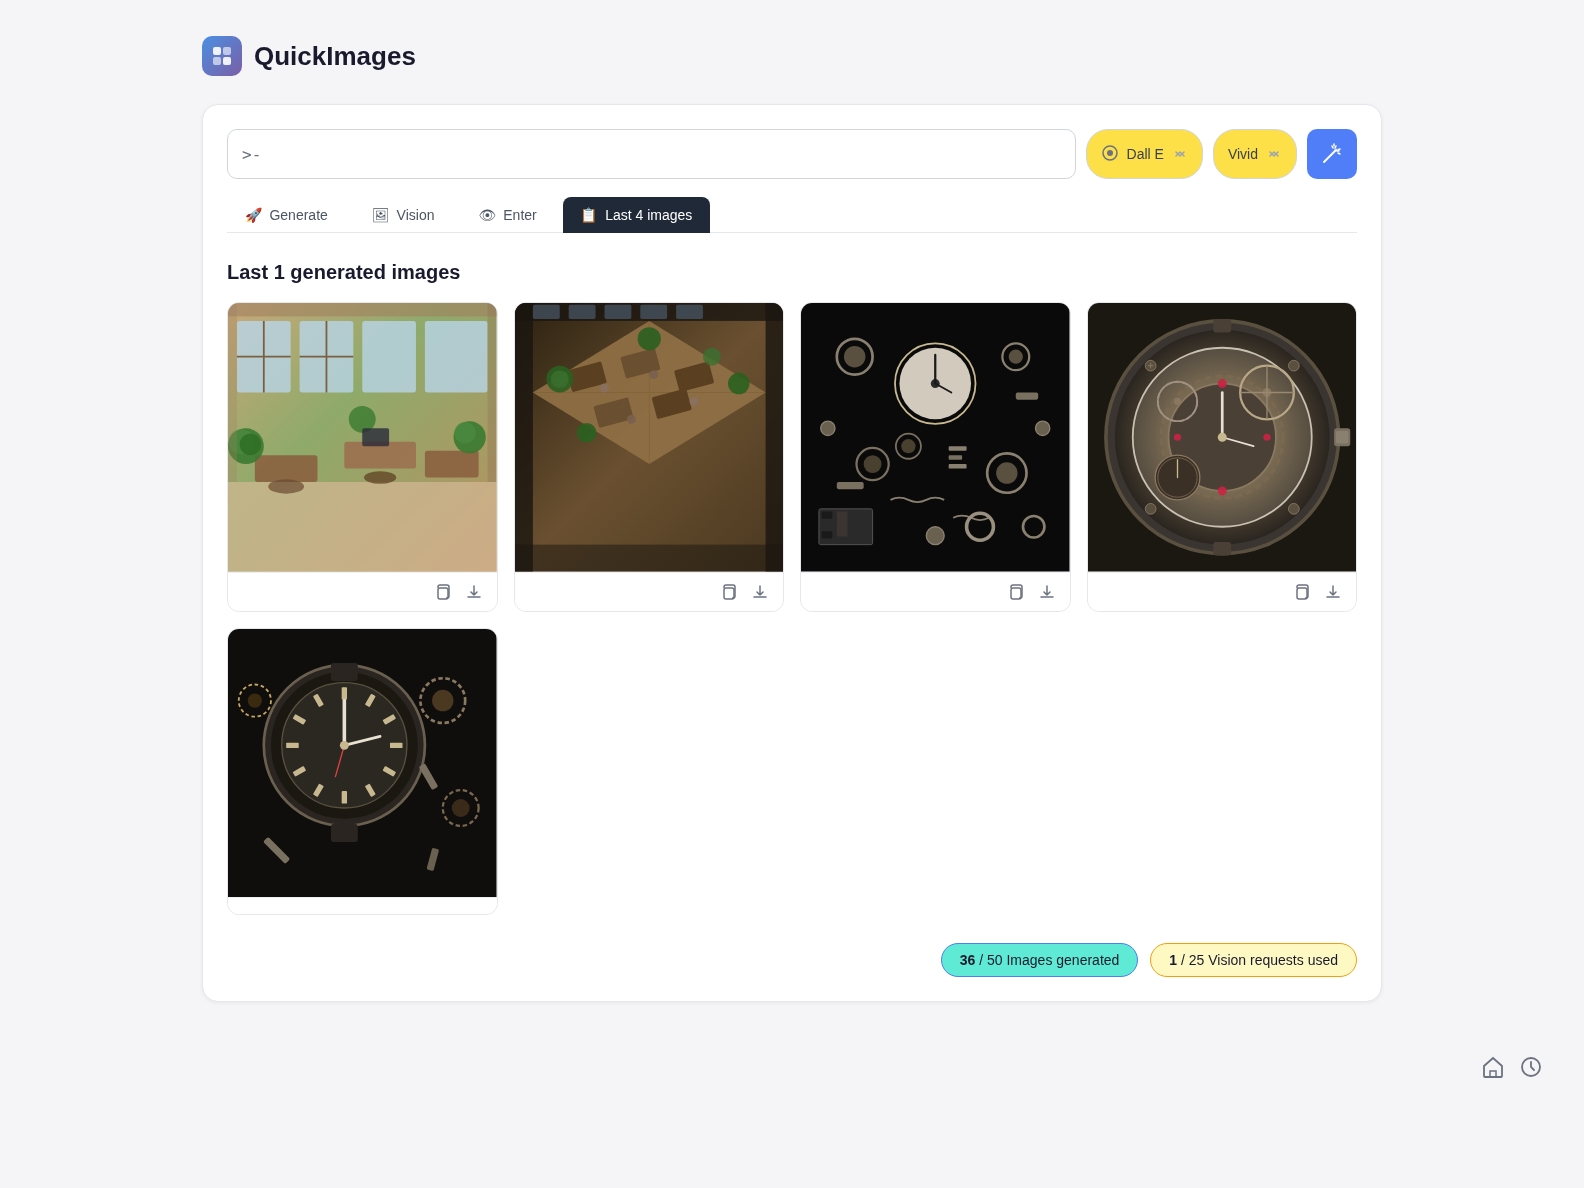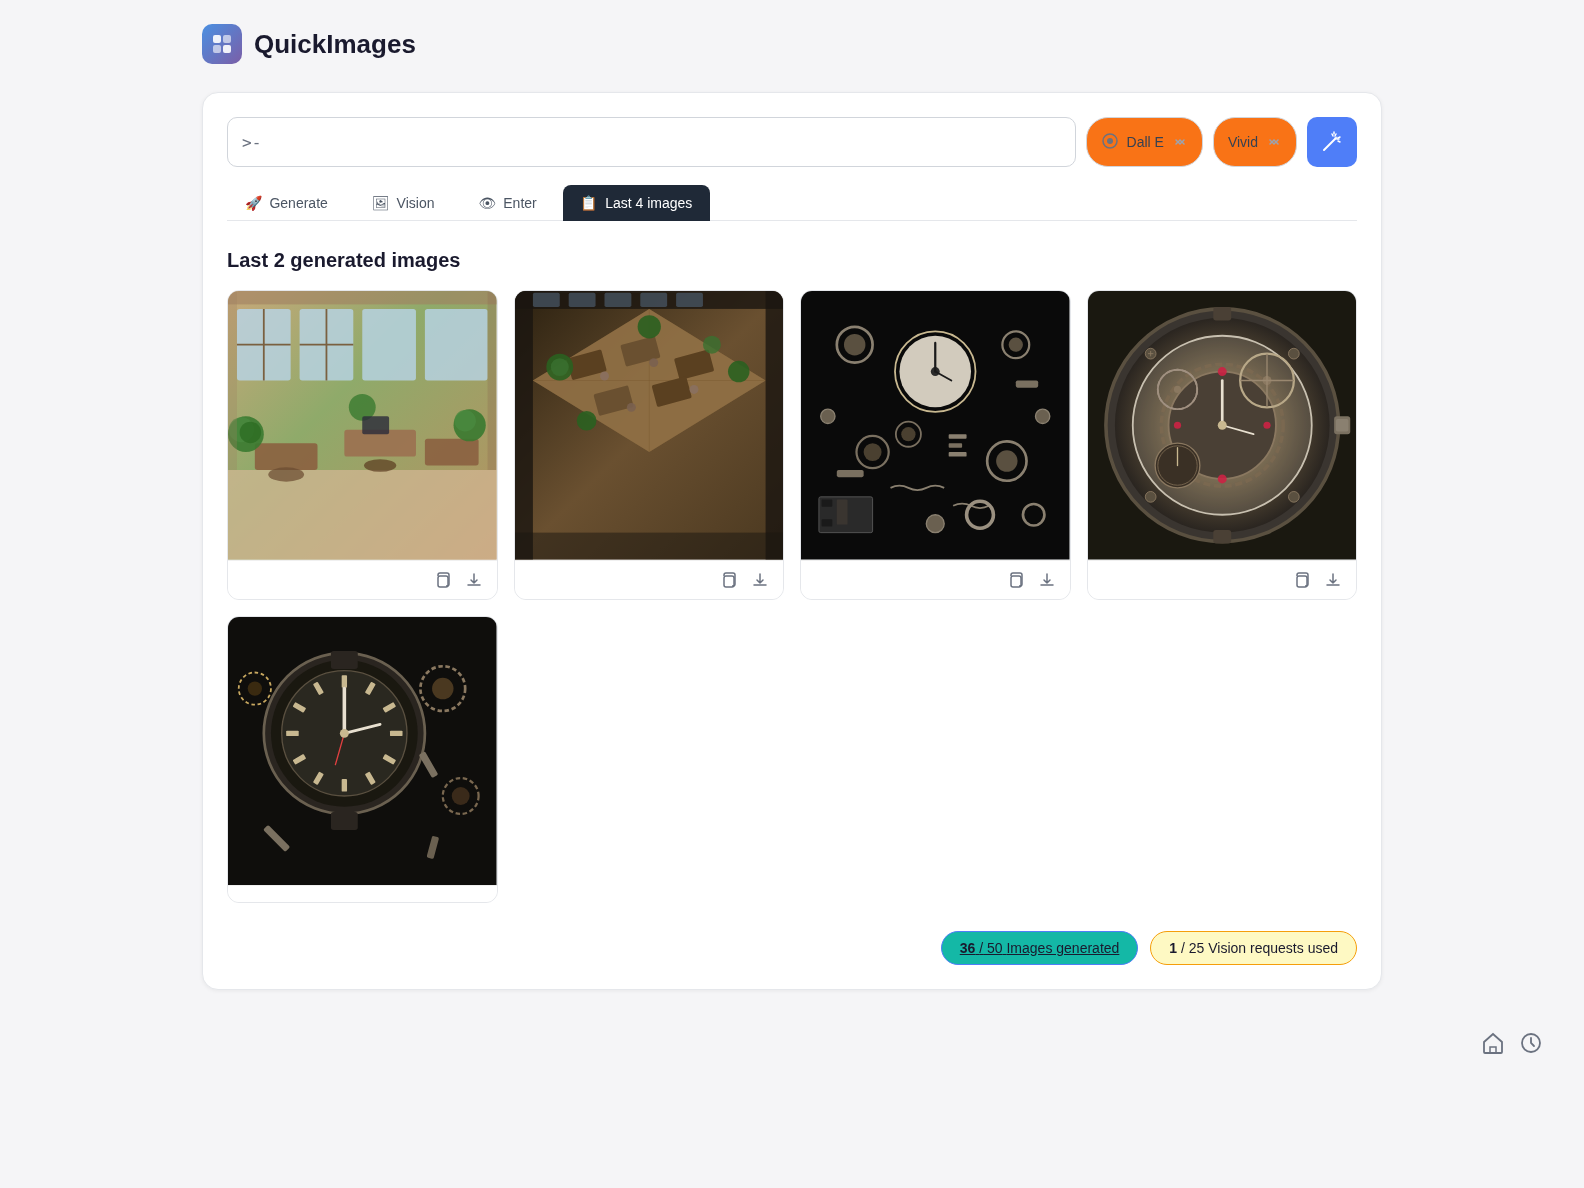--- a/index.html
+++ b/index.html
@@ -5,21 +5,21 @@
     * { box-sizing: border-box; margin: 0; padding: 0; }
     body {
       font-family: -apple-system, BlinkMacSystemFont, 'Segoe UI', sans-serif;
       background: #f5f5f7;
       min-height: 100vh;
       display: flex;
       flex-direction: column;
     }
     .app-container {
       max-width: 1260px;
-      margin: 0 auto;
+      margin: 12px auto;
       padding: 24px 40px;
       width: 100%;
     }
     .header {
       display: flex;
       align-items: center;
       gap: 12px;
       margin-bottom: 28px;
     }
     .app-logo {
@@ -77,21 +77,21 @@
       background: transparent;
     }
     .dropdown-btn {
       display: flex;
       align-items: center;
       gap: 8px;
       border: 1.5px solid #d1d5db;
       border-radius: 22px;
       padding: 0 14px;
       height: 50px;
-      background: #f97316;
+      background: #fde047;
       font-size: 14px;
       font-weight: 500;
       color: #374151;
       cursor: pointer;
       white-space: nowrap;
     }
     .dropdown-btn svg {
       color: #9ca3af;
     }
     .magic-btn {
@@ -186,22 +186,21 @@
     .stat-badge {
       padding: 8px 18px;
       border-radius: 20px;
       font-size: 14px;
       font-weight: 500;
       border: 1.5px solid;
     }
     .stat-badge.blue {
       border-color: #4f7ef8;
       color: #1a1a2e;
-      background: #14b8a6;
-      text-decoration: underline;
+      background: #5eead4;
     }
     .stat-badge.yellow {
       border-color: #f59e0b;
       color: #1a1a2e;
       background: #fef9c3;
     }
     .stat-badge strong {
       font-weight: 700;
     }
     .bottom-nav {
@@ -300,21 +299,21 @@
       <button class="tab-btn">
         <span>👁</span>
         <span>Enter</span>
       </button>
       <button class="tab-btn active">
         <span>📋</span>
         <span>Last 4 images</span>
       </button>
     </div>
 
-    <h2 class="section-title">Last 2 generated images</h2>
+    <h2 class="section-title">Last 1 generated images</h2>
 
     <div class="images-grid">
 
       <div class="image-card">
         <div class="img-svg-wrap">
           <svg viewBox="0 0 300 300" xmlns="http://www.w3.org/2000/svg">
             <defs>
               <linearGradient id="g1a" x1="0%" y1="0%" x2="100%" y2="100%">
                 <stop offset="0%" style="stop-color:#c8a87a"></stop>
                 <stop offset="40%" style="stop-color:#8faa6a"></stop>

